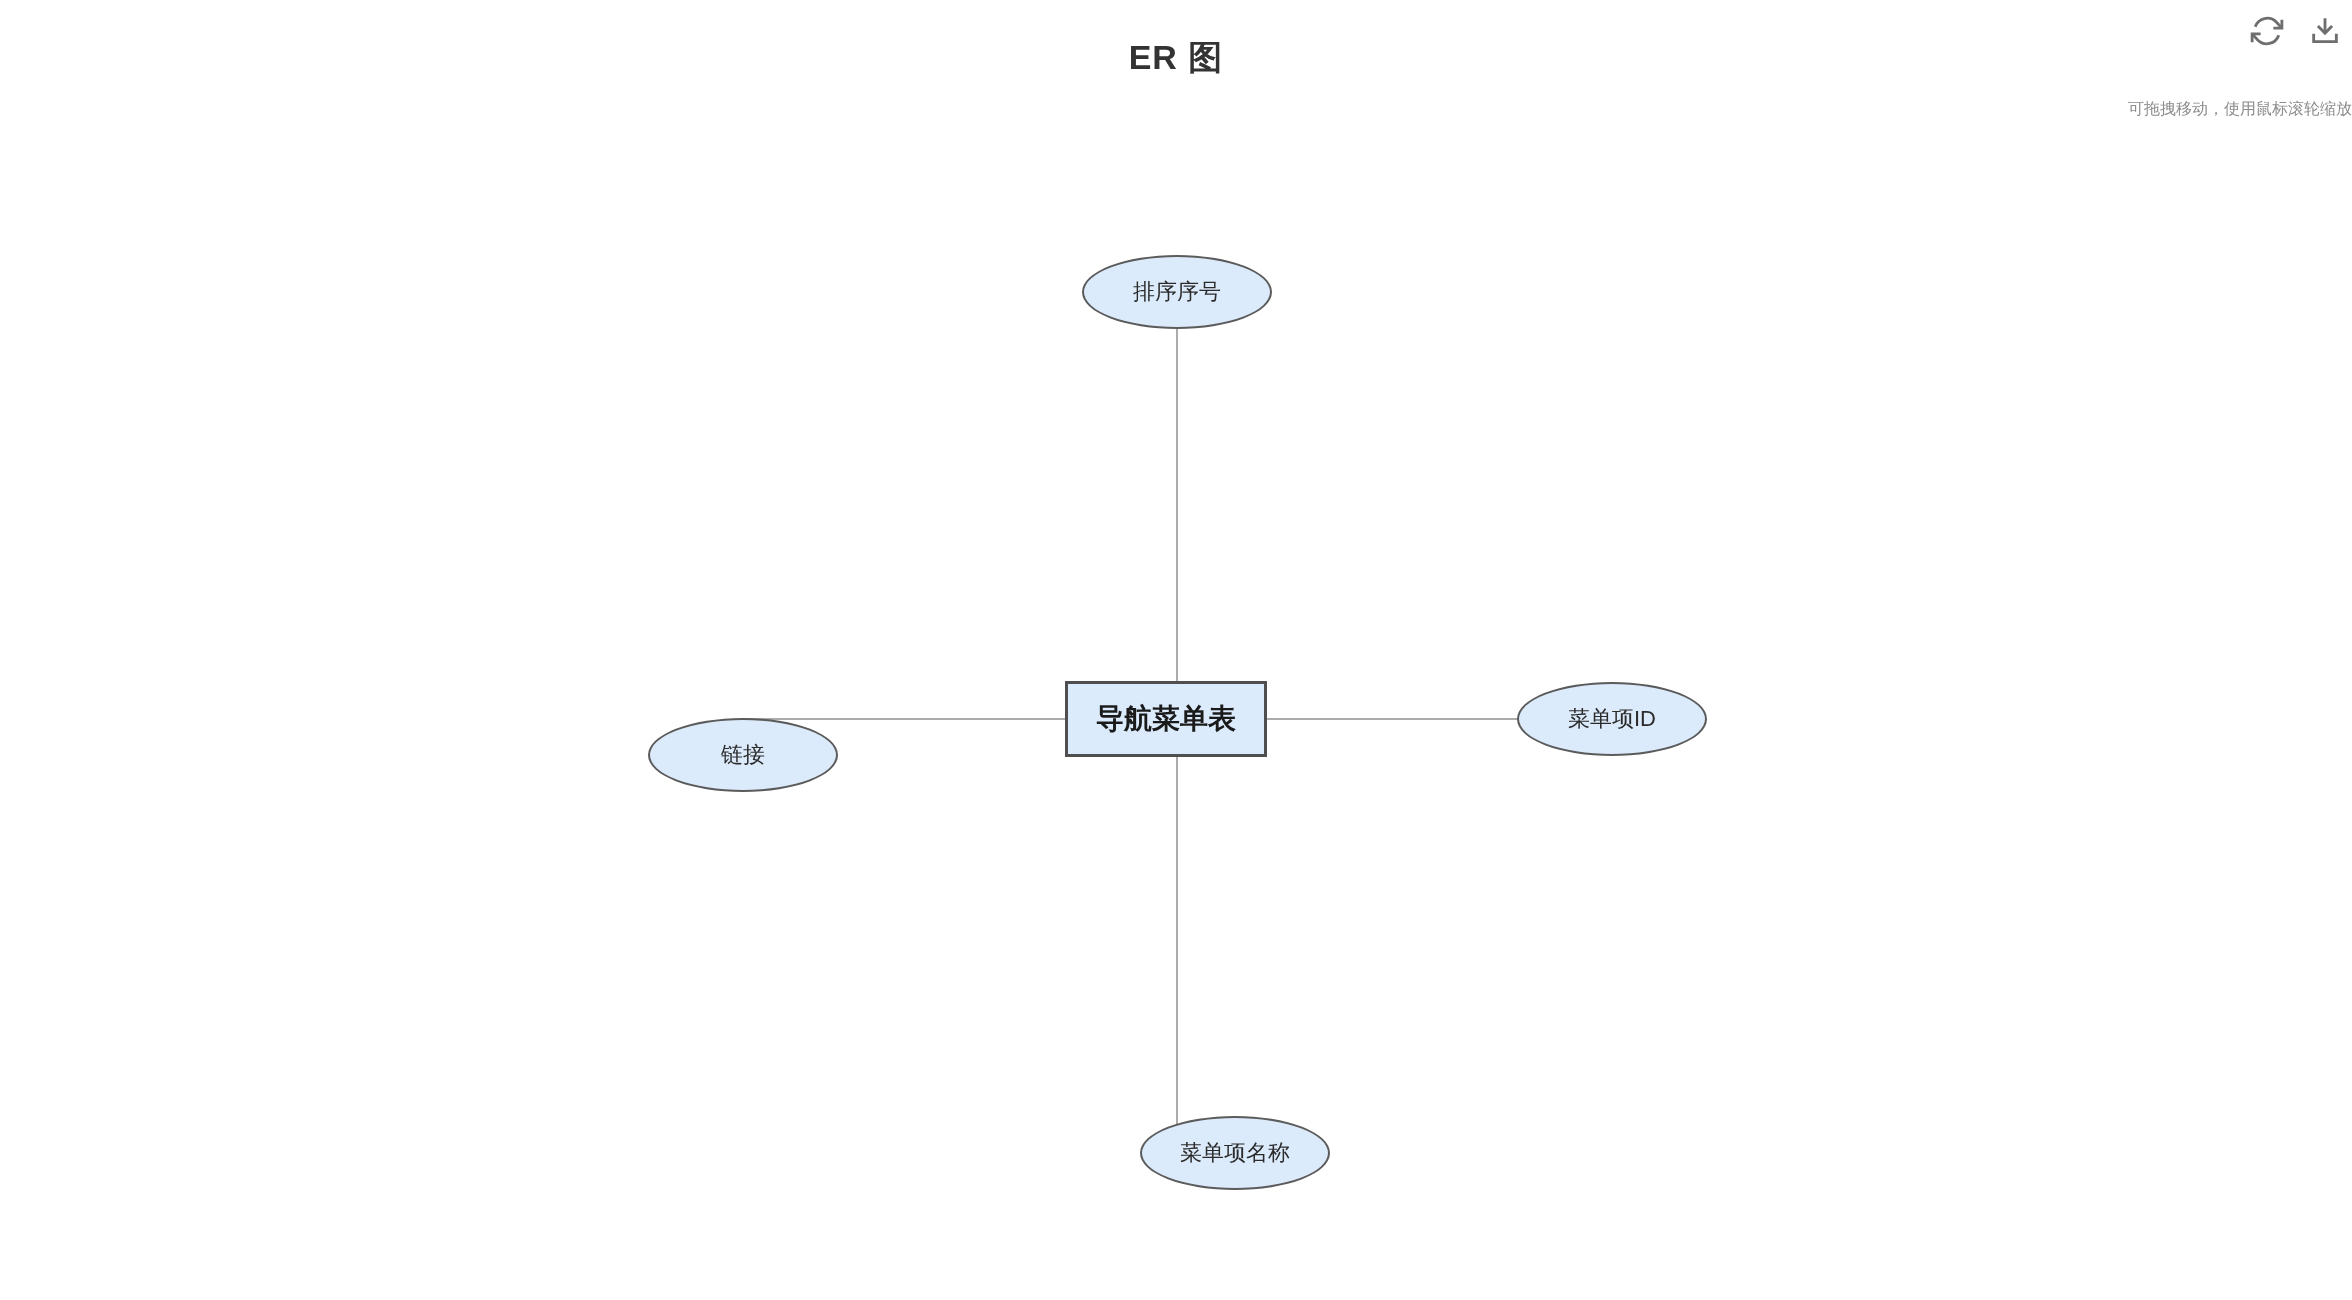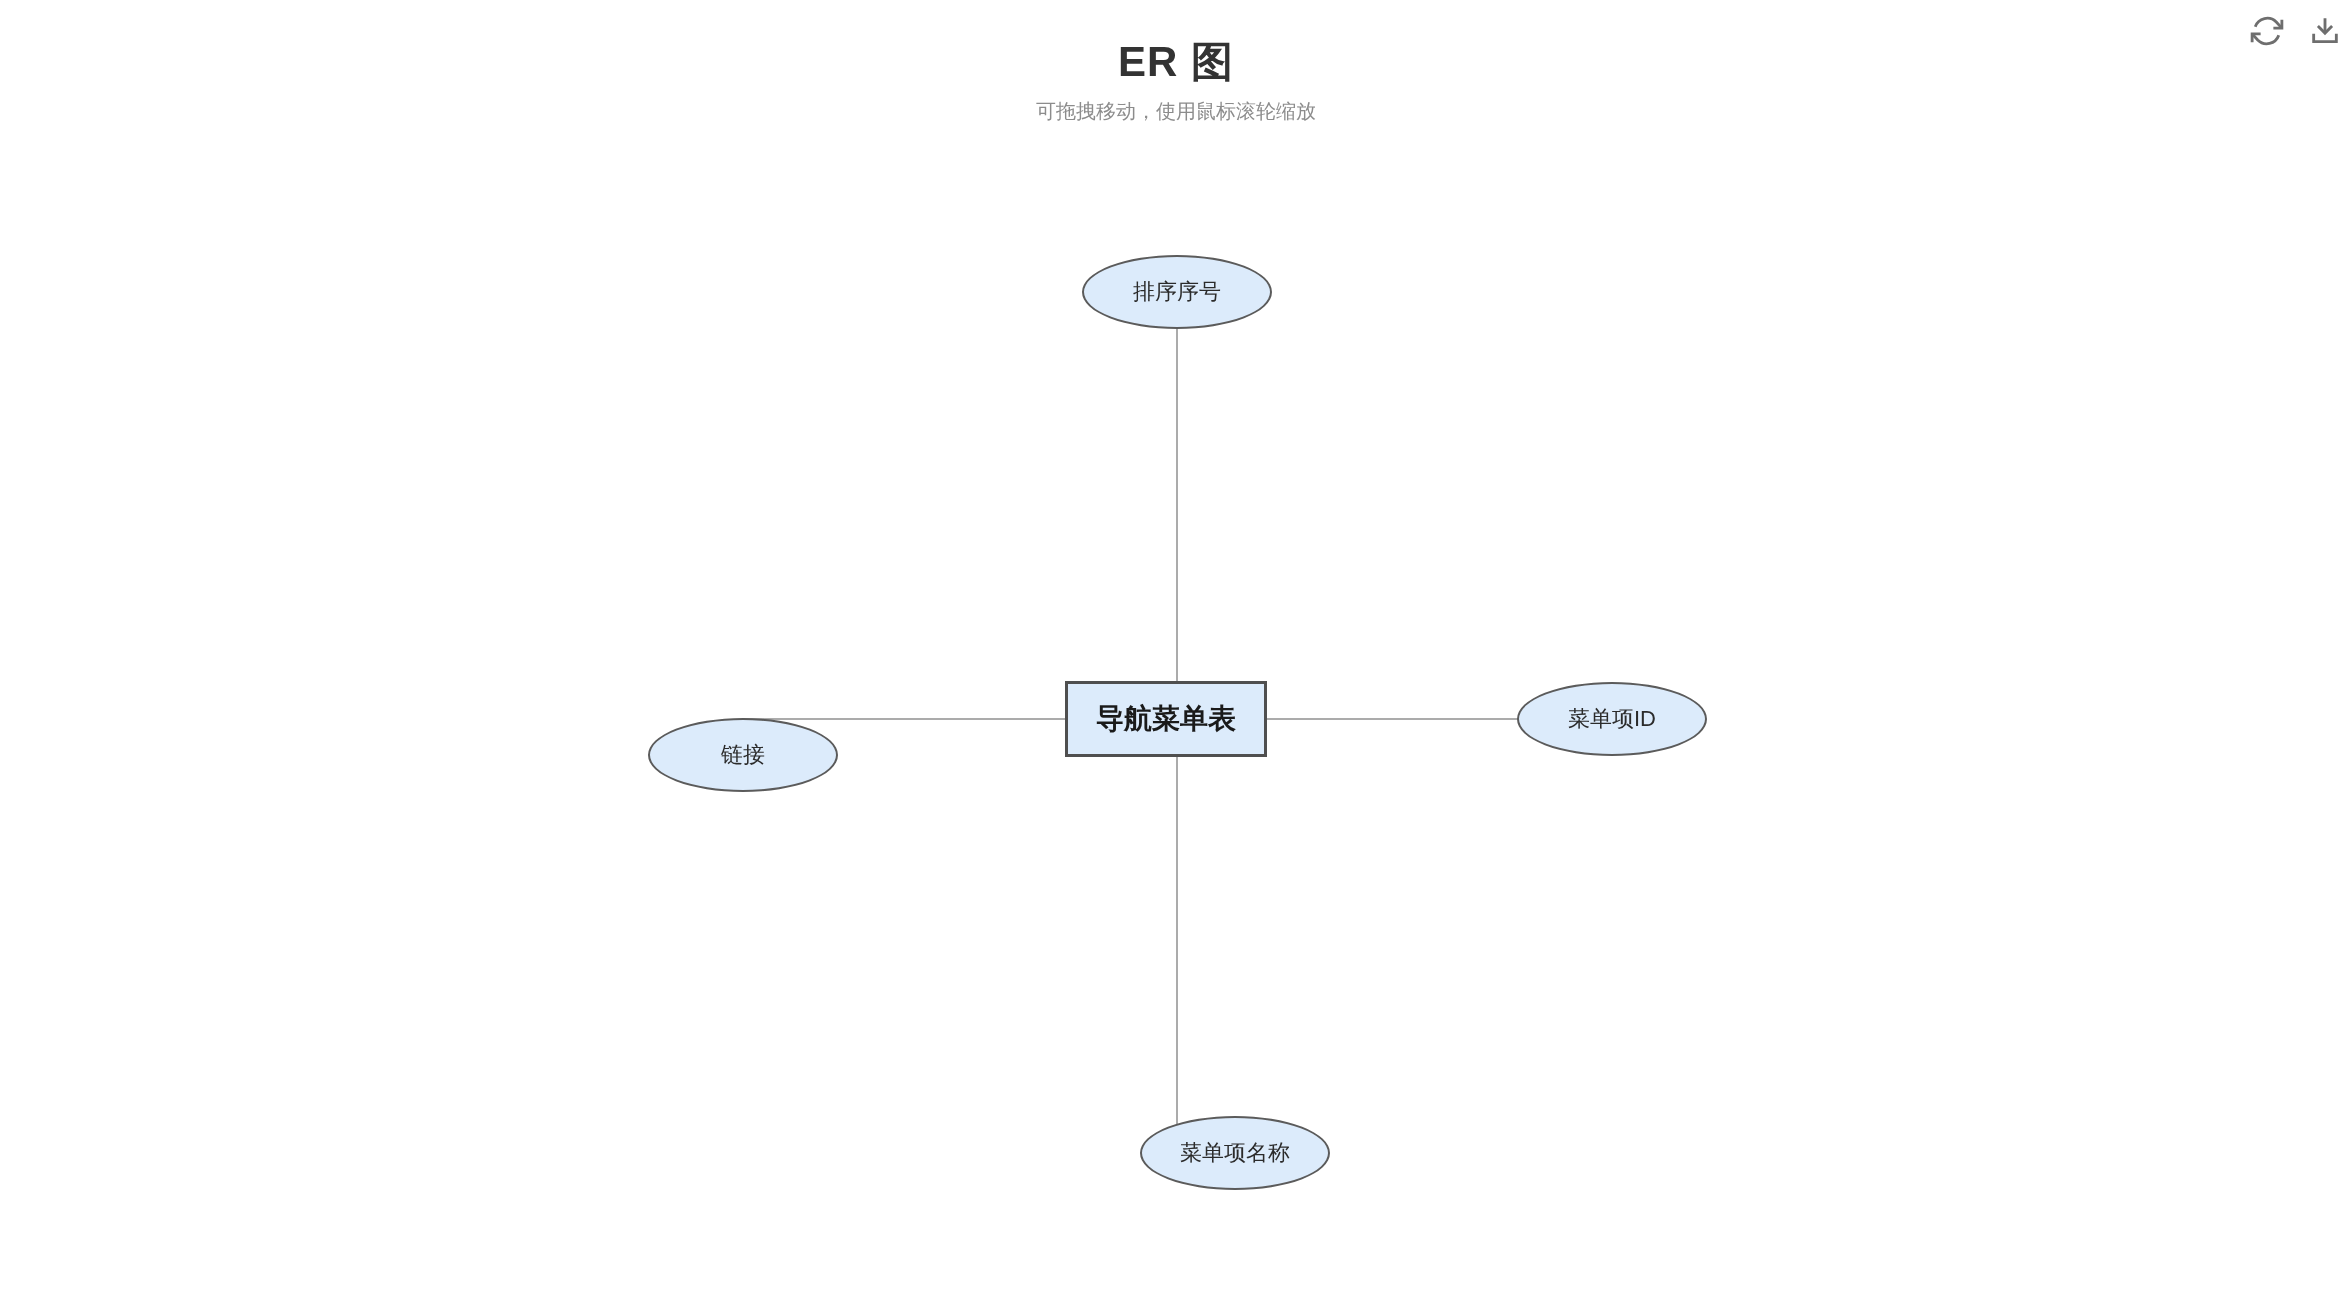--- a/index.html
+++ b/index.html
@@ -22,36 +22,37 @@
     width: 100%;
     text-align: center;
     pointer-events: none;
   }
   .title {
     margin: 0;
     position: absolute;
     top: 38px;
     left: 0;
     width: 100%;
-    font-size: 42px;
+    font-size: 34px;
     line-height: 1.15;
     font-weight: 700;
     color: var(--c-title, #333333);
     letter-spacing: 1px;
   }
   .subtitle {
     margin: 0;
     position: absolute;
     top: 99px;
     left: 0;
     width: 100%;
-    font-size: 20px;
+    font-size: 16px;
     line-height: 1.2;
     font-weight: 400;
     color: var(--c-subtitle, #8c8c8c);
+    text-align: right;
   }
 
   
   .toolbar {
     position: absolute;
     top: 12px;
     right: 8px;
     display: flex;
     gap: 20px;
     z-index: 5;

